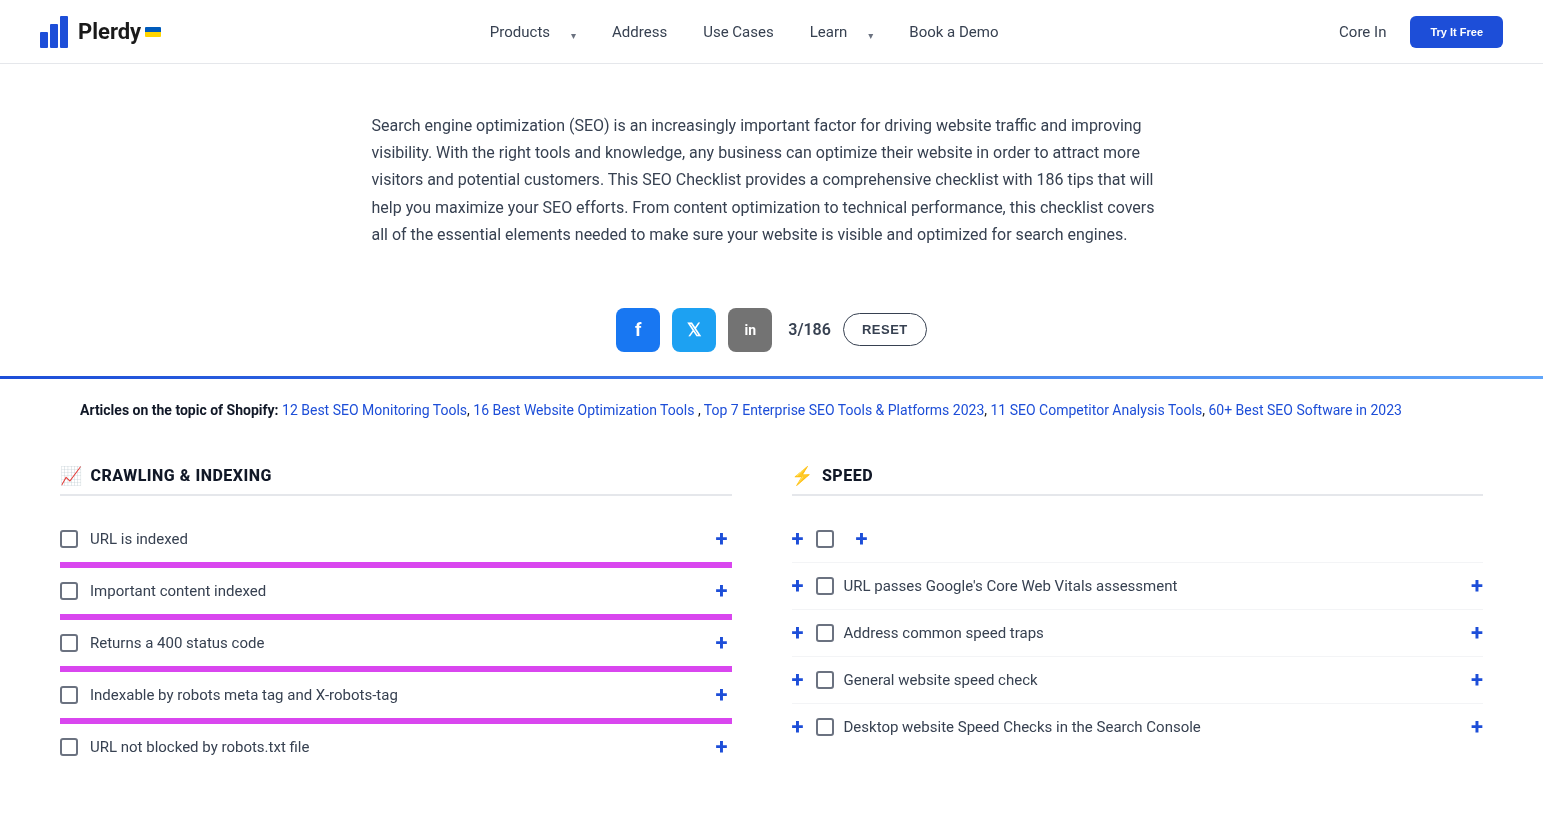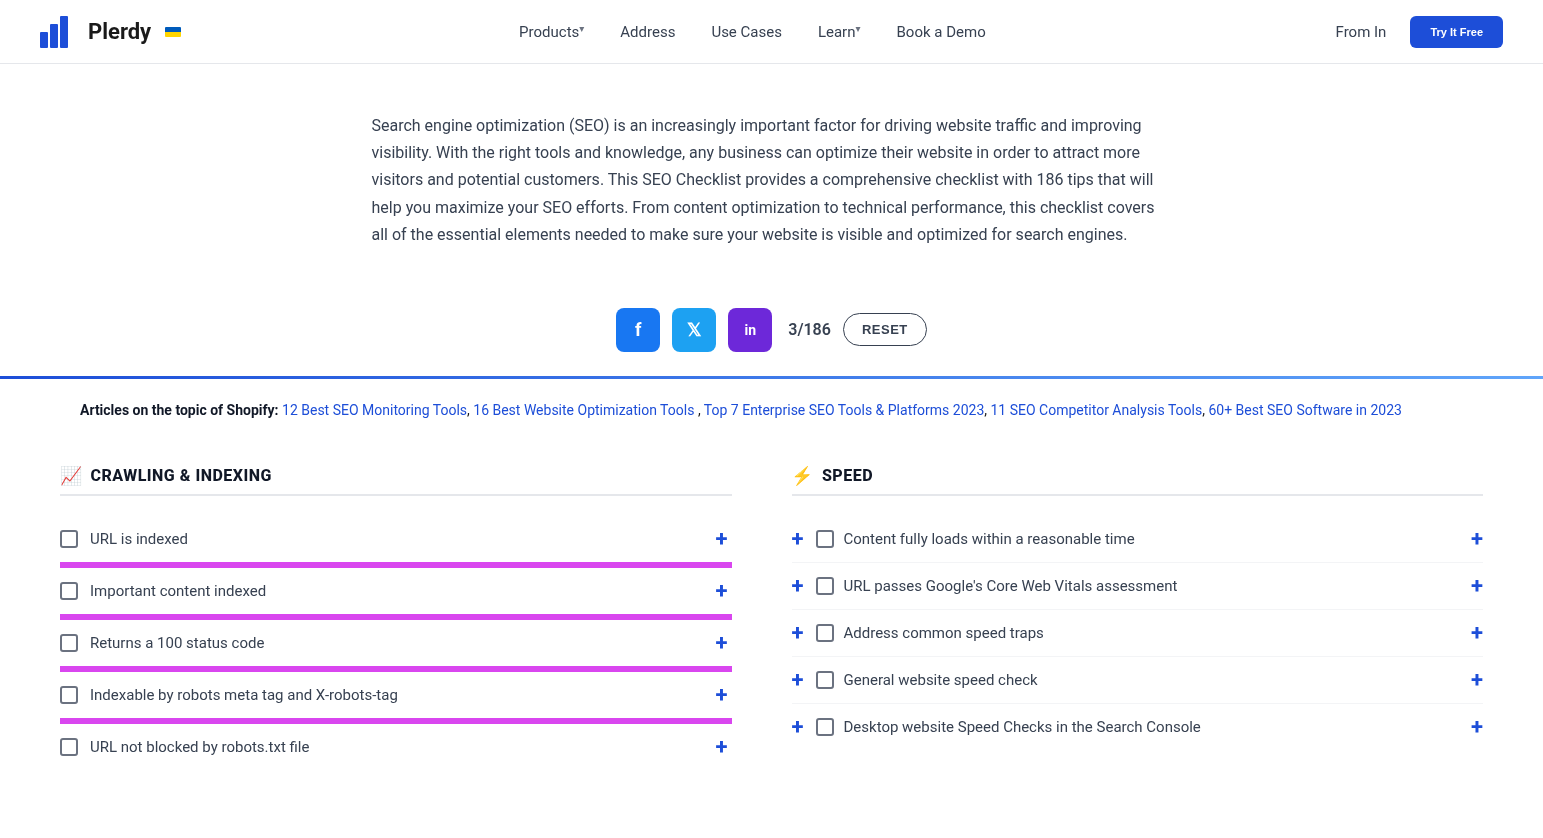--- a/index.html
+++ b/index.html
@@ -14,21 +14,21 @@
       height: 64px;
       border-bottom: 1px solid #e5e7eb;
       position: sticky;
       top: 0;
       background: #fff;
       z-index: 100;
     }
     .logo-area {
       display: flex;
       align-items: center;
-      gap: 12px;
+      gap: 2px;
     }
     .logo-icon {
       width: 36px;
       height: 32px;
     }
     .logo-text {
       font-size: 22px;
       font-weight: 700;
       color: #1a1a1a;
     }
@@ -44,22 +44,22 @@
       display: flex;
       align-items: center;
       gap: 8px;
     }
     .nav-item {
       padding: 8px 14px;
       font-size: 15px;
       color: #374151;
       cursor: pointer;
       display: flex;
-      align-items: flex-start;
-      gap: 0;
+      align-items: flex-end;
+      gap: 21px;
       white-space: nowrap;
     }
     .nav-item .chevron {
       font-size: 10px;
       color: #6b7280;
     }
     .header-actions {
       display: flex;
       align-items: center;
       gap: 12px;
@@ -119,21 +119,21 @@
       display: flex;
       align-items: center;
       justify-content: center;
       cursor: pointer;
       color: #fff;
       font-size: 18px;
       font-weight: 700;
     }
     .fb-btn { background: #1877f2; }
     .tw-btn { background: #1da1f2; }
-    .li-btn { background: #6d28d9; }
+    .li-btn { background: #737373; }
     .counter {
       font-size: 16px;
       font-weight: 600;
       color: #374151;
       margin-left: 4px;
     }
     .reset-btn {
       border: 1.5px solid #374151;
       background: transparent;
       color: #374151;
@@ -300,21 +300,21 @@
     <div class="nav-item">
       <span>Learn</span>
       <span class="chevron">▾</span>
     </div>
     <div class="nav-item">
       <span>Book a Demo</span>
     </div>
   </nav>
 
   <div class="header-actions">
-    <div class="sign-in-btn">From In</div>
+    <div class="sign-in-btn">Core In</div>
     <button class="try-free-btn">Try It Free</button>
   </div>
 </header>
 
 <section class="hero">
   <p class="hero-desc">Search engine optimization (SEO) is an increasingly important factor for driving website traffic and improving visibility. With the right tools and knowledge, any business can optimize their website in order to attract more visitors and potential customers. This SEO Checklist provides a comprehensive checklist with 186 tips that will help you maximize your SEO efforts. From content optimization to technical performance, this checklist covers all of the essential elements needed to make sure your website is visible and optimized for search engines.</p>
 </section>
 
 <div class="social-bar">
   <div class="social-btn fb-btn" title="Share on Facebook">
@@ -354,21 +354,21 @@
       <span class="item-label">URL is indexed</span>
       <span class="plus-btn">+</span>
     </div>
     <div class="checklist-item">
       <div class="check-box"></div>
       <span class="item-label">Important content indexed</span>
       <span class="plus-btn">+</span>
     </div>
     <div class="checklist-item">
       <div class="check-box"></div>
-      <span class="item-label">Returns a 100 status code</span>
+      <span class="item-label">Returns a 400 status code</span>
       <span class="plus-btn">+</span>
     </div>
     <div class="checklist-item">
       <div class="check-box"></div>
       <span class="item-label">Indexable by robots meta tag and X-robots-tag</span>
       <span class="plus-btn">+</span>
     </div>
     <div class="checklist-item">
       <div class="check-box"></div>
       <span class="item-label">URL not blocked by robots.txt file</span>
@@ -379,21 +379,20 @@
 
   <div class="section-col">
     <div class="section-header">
       <span class="section-icon">⚡</span>
       <span class="section-title">SPEED</span>
     </div>
 
     <div class="speed-item">
       <span class="speed-plus-left">+</span>
       <div class="speed-check"></div>
-      <span class="speed-label">Content fully loads within a reasonable time</span>
       <span class="speed-plus-right">+</span>
     </div>
     <div class="speed-item">
       <span class="speed-plus-left">+</span>
       <div class="speed-check"></div>
       <span class="speed-label">URL passes Google's Core Web Vitals assessment</span>
       <span class="speed-plus-right">+</span>
     </div>
     <div class="speed-item">
       <span class="speed-plus-left">+</span>

